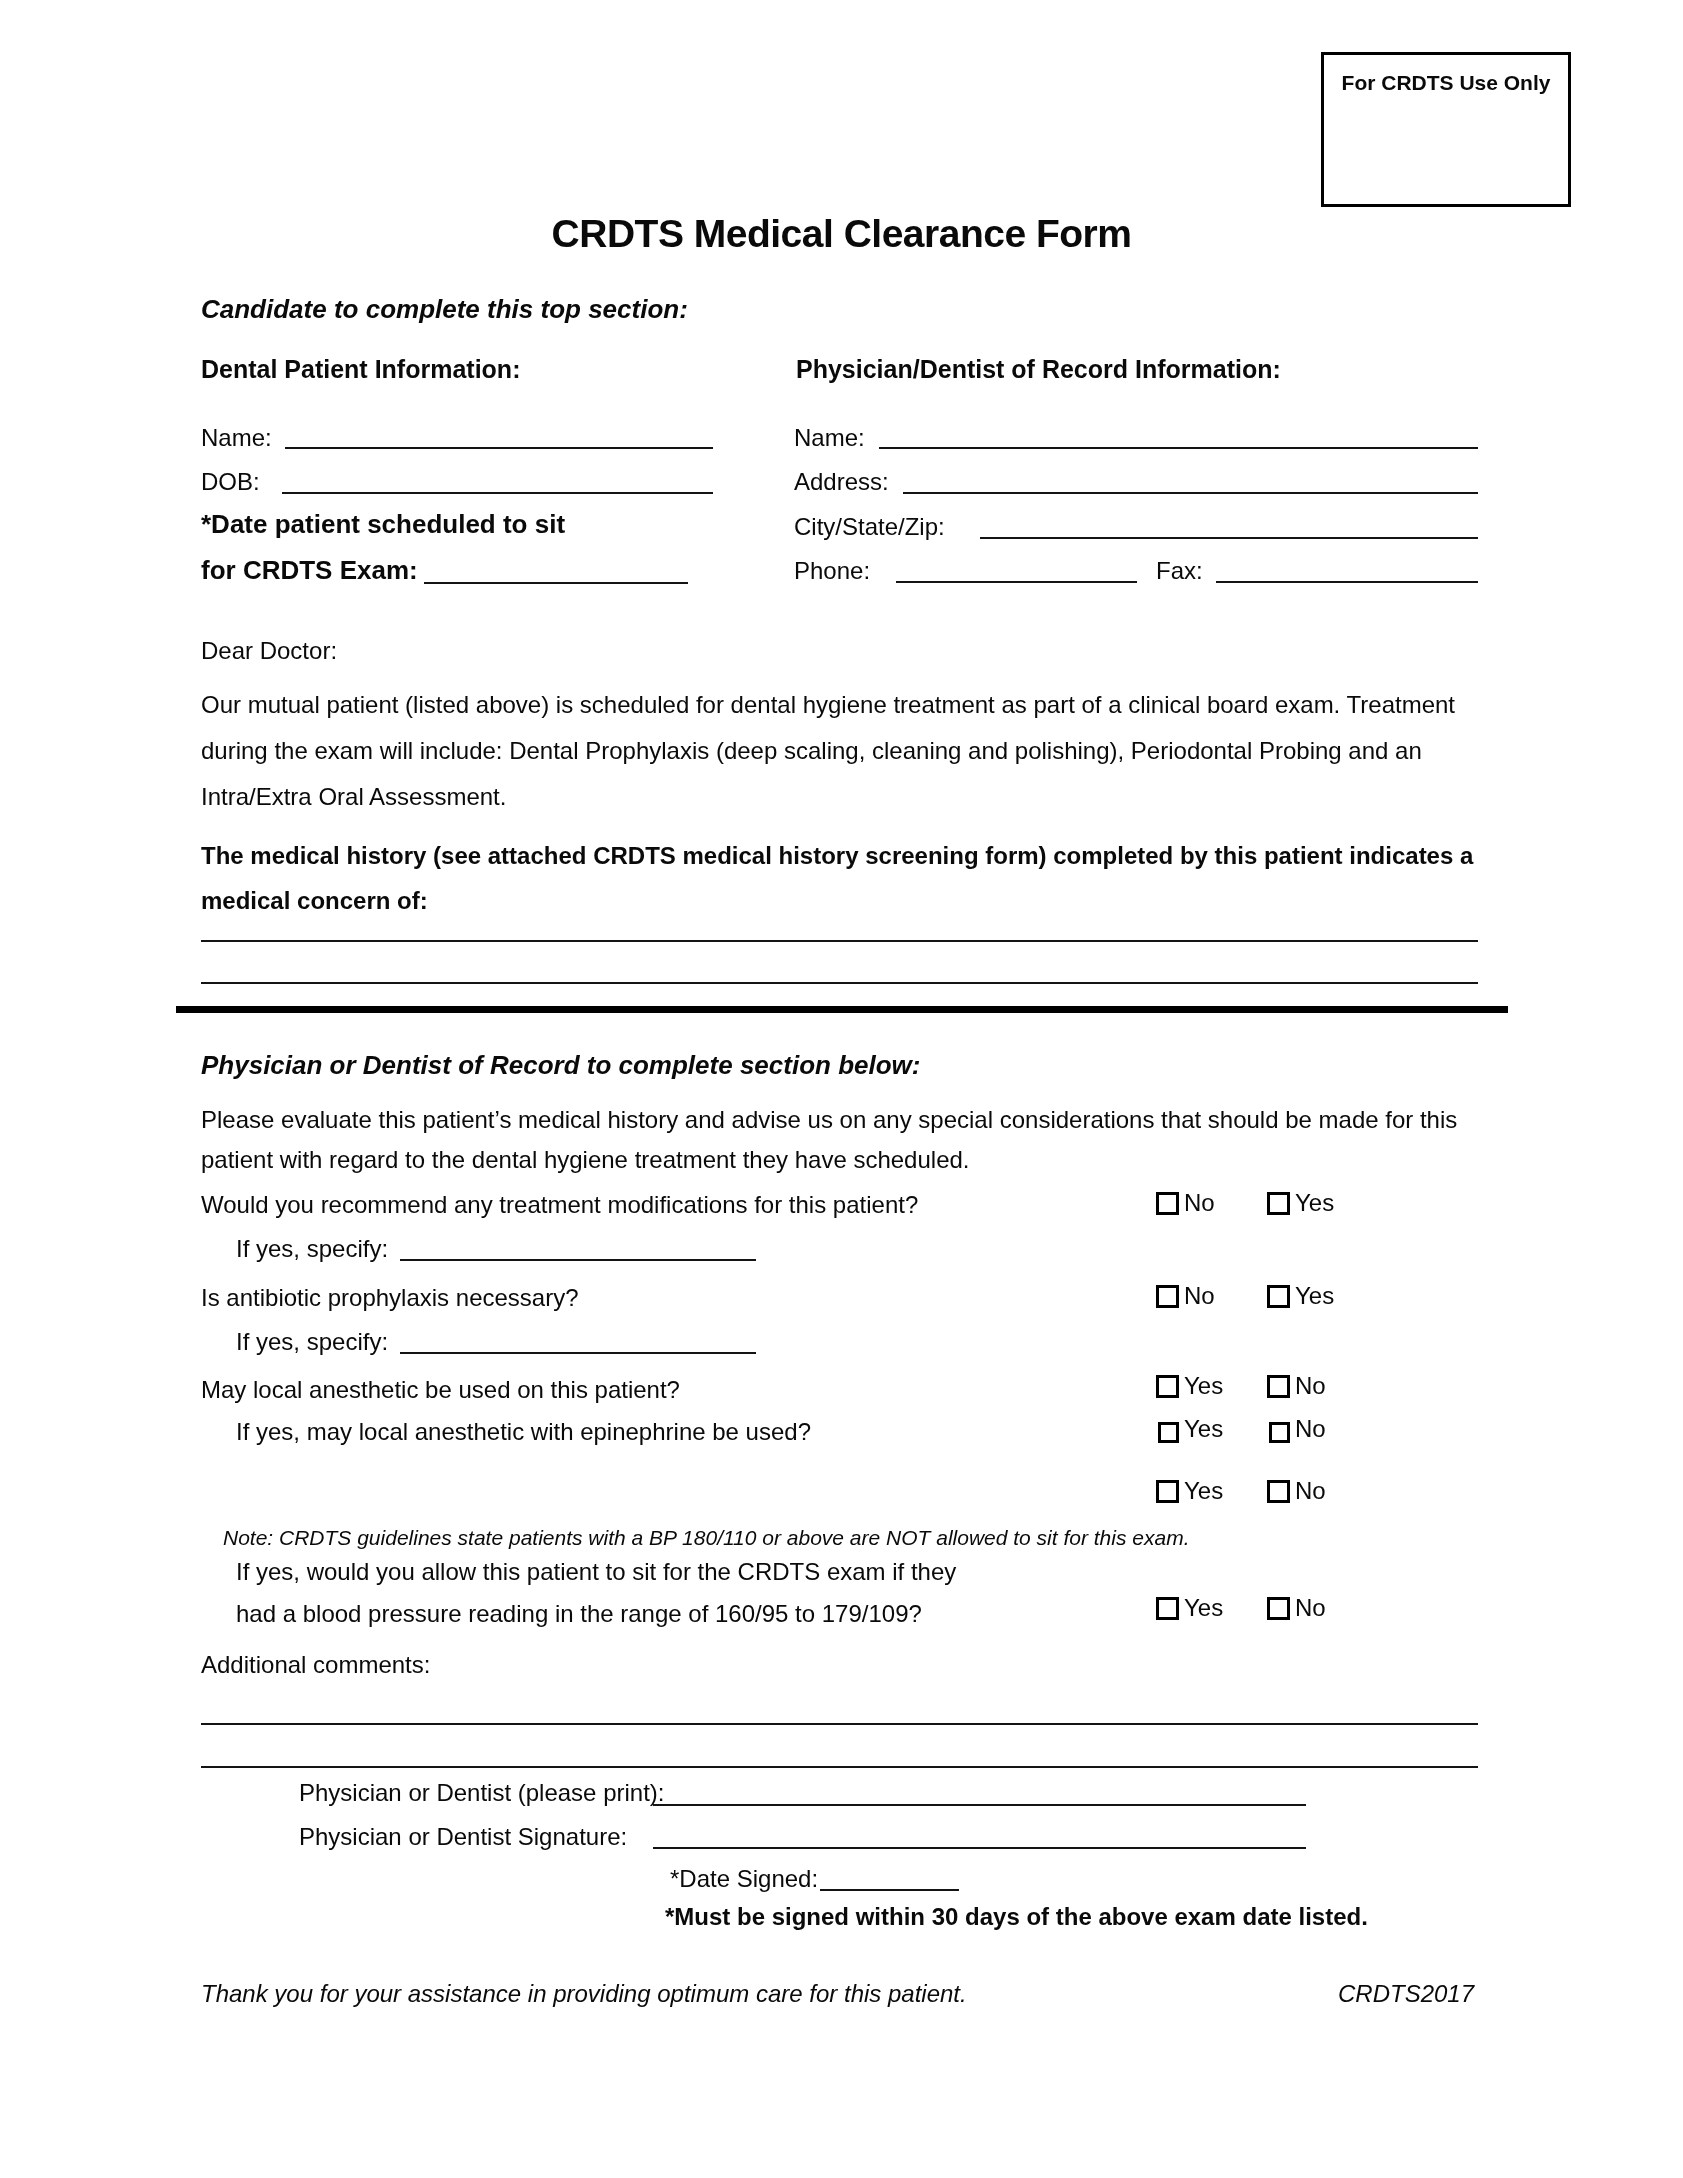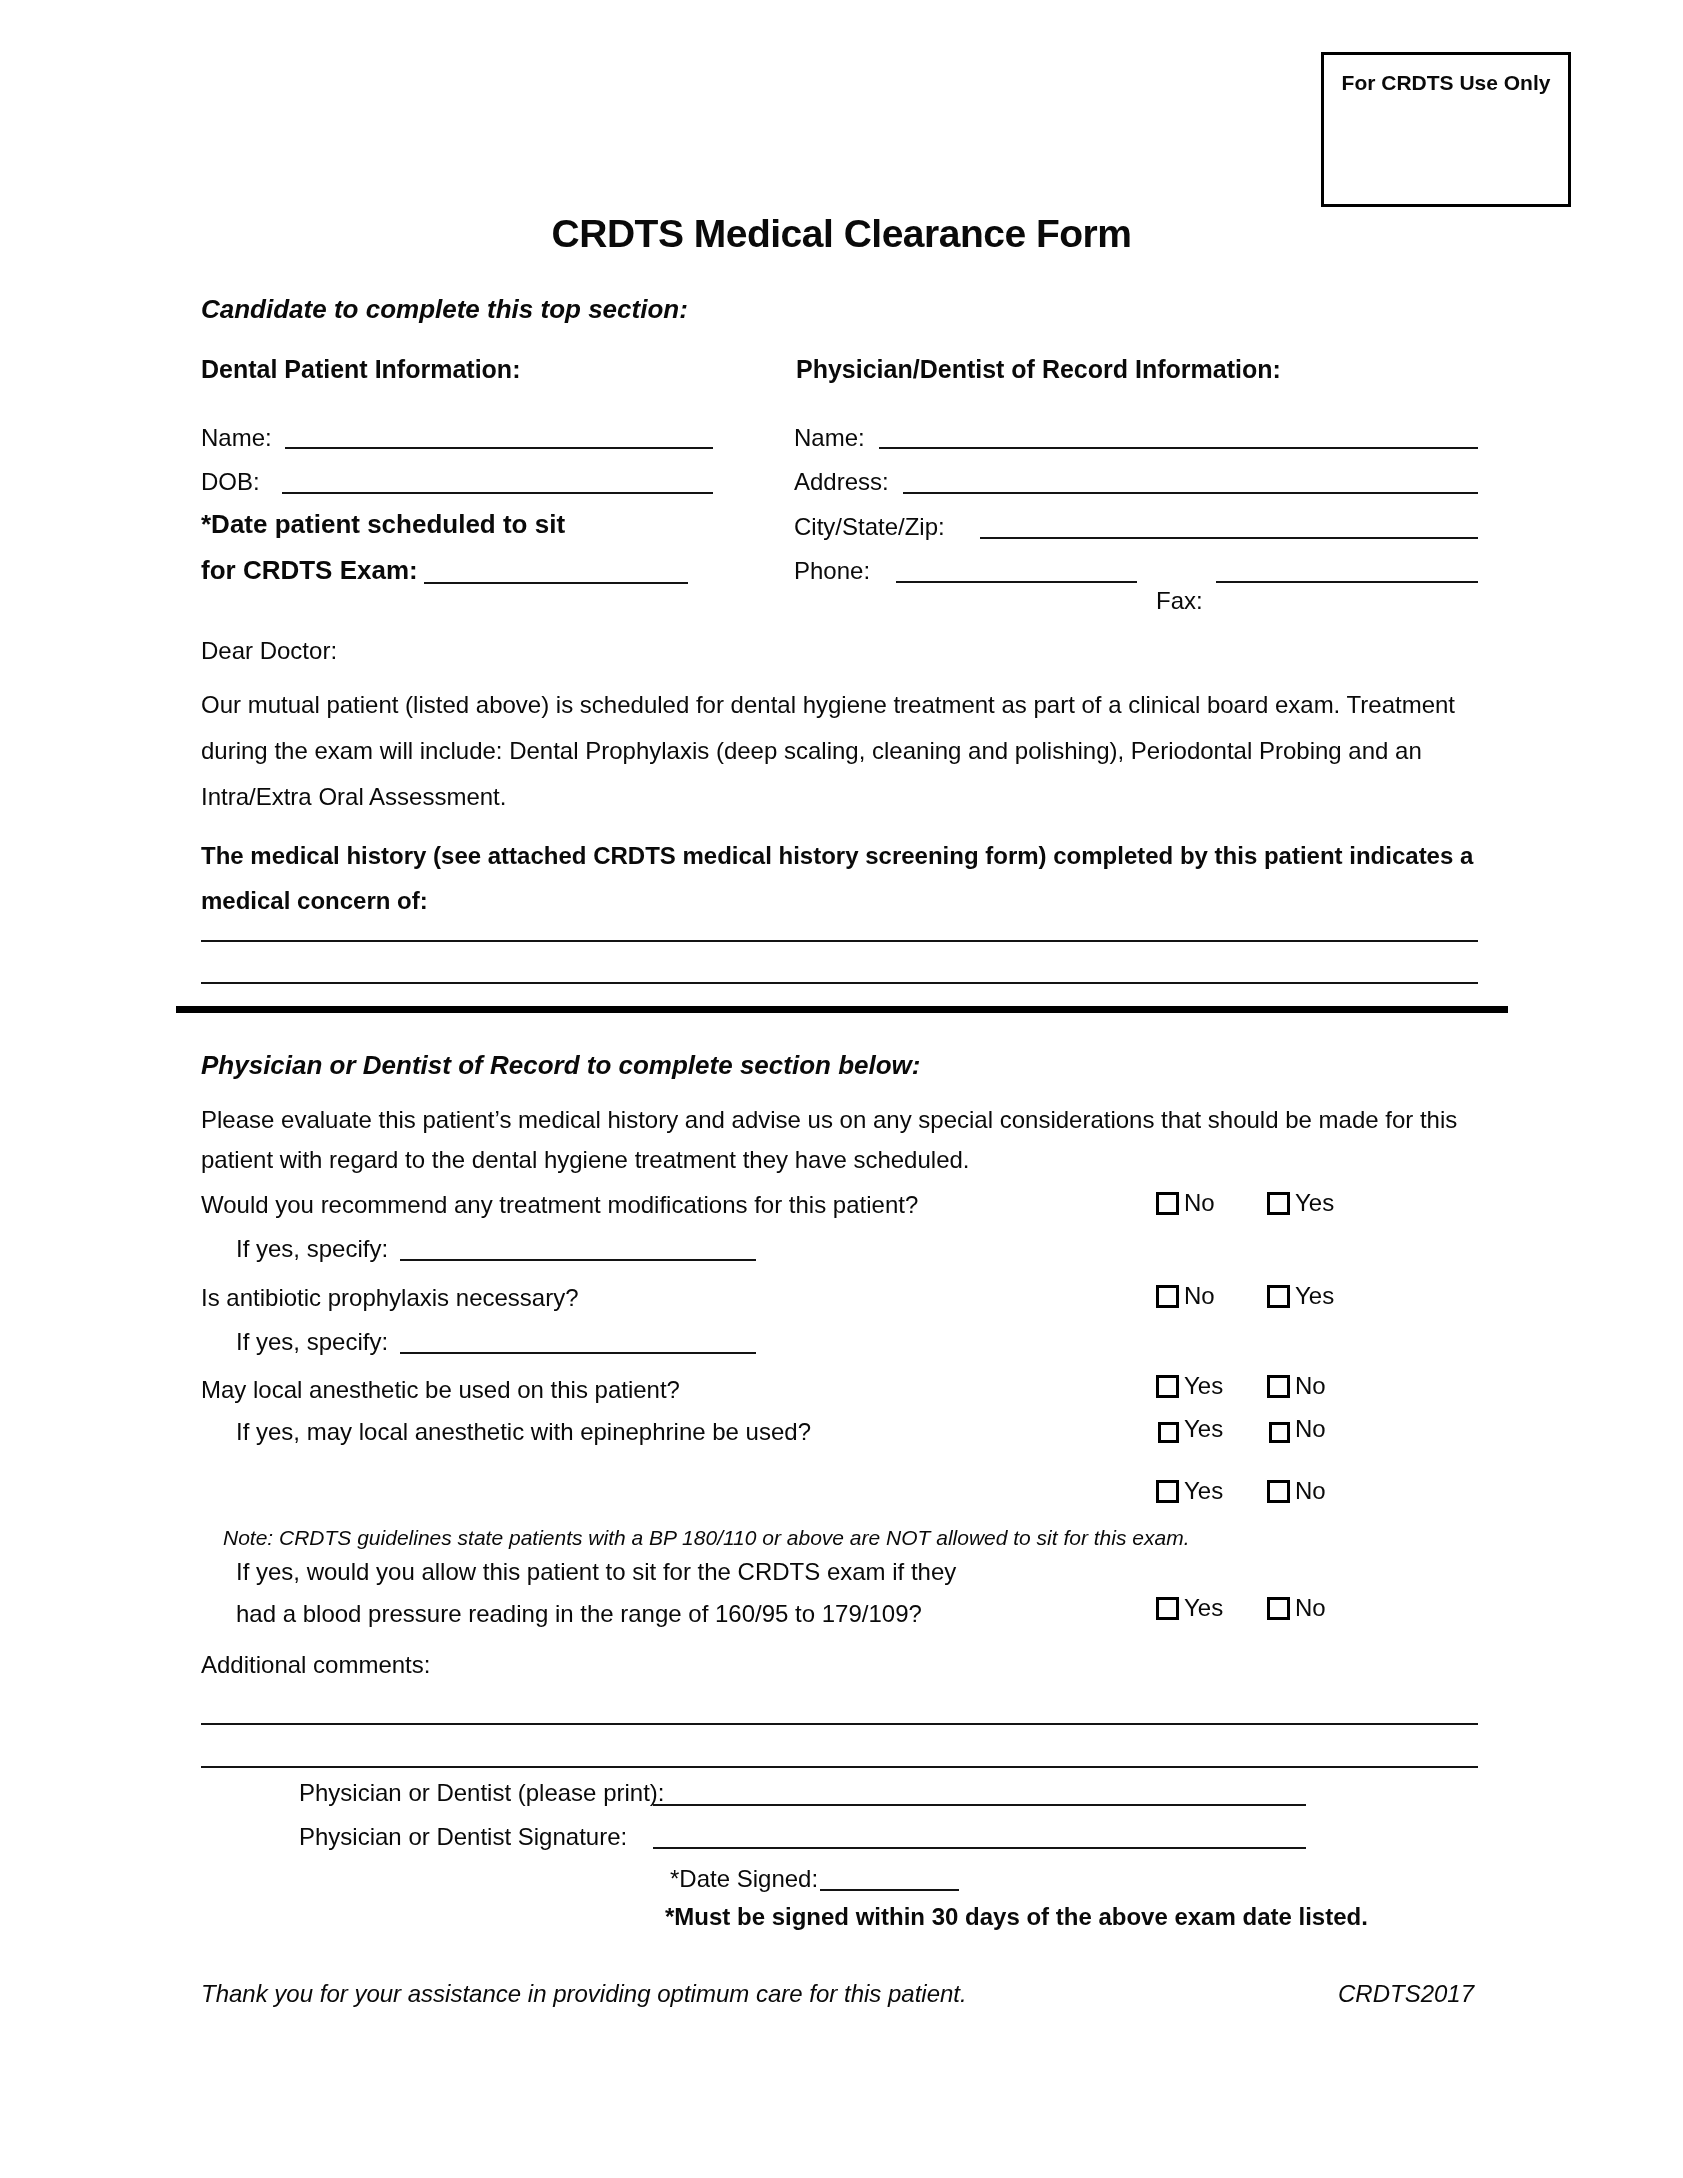--- a/index.html
+++ b/index.html
@@ -54,21 +54,21 @@
   <div class="ln" style="left:879px;top:447px;width:599px;"></div>
 
   <div class="t" style="left:794px;top:468px;">Address:</div>
   <div class="ln" style="left:903px;top:492px;width:575px;"></div>
 
   <div class="t" style="left:794px;top:513px;">City/State/Zip:</div>
   <div class="ln" style="left:980px;top:537px;width:498px;"></div>
 
   <div class="t" style="left:794px;top:557px;">Phone:</div>
   <div class="ln" style="left:896px;top:581px;width:241px;"></div>
-  <div class="t" style="left:1156px;top:587px;text-align:right;">Fax:</div>
+  <div class="t" style="left:1156px;top:557px;text-align:right;">Fax:</div>
   <div class="ln" style="left:1216px;top:581px;width:262px;"></div>
 
   <div class="t" style="left:201px;top:637px;">Dear Doctor:</div>
   <div class="wrap b" style="left:201px;top:833px;width:1282px;line-height:45px;font-size:24px;">The medical history (see attached CRDTS medical history screening form) completed by this patient indicates a medical concern of:</div>
   <div class="wrap" style="left:201px;top:682px;width:1282px;line-height:46px;">Our mutual patient (listed above) is scheduled for dental hygiene treatment as part of a clinical board exam. Treatment during the exam will include: Dental Prophylaxis (deep scaling, cleaning and polishing), Periodontal Probing and an Intra/Extra Oral Assessment.</div>
 
   <div class="ln" style="left:201px;top:940px;width:1277px;"></div>
   <div class="ln" style="left:201px;top:982px;width:1277px;"></div>
 
   <div class="divider" style="left:176px;top:1006px;width:1332px;"></div>

